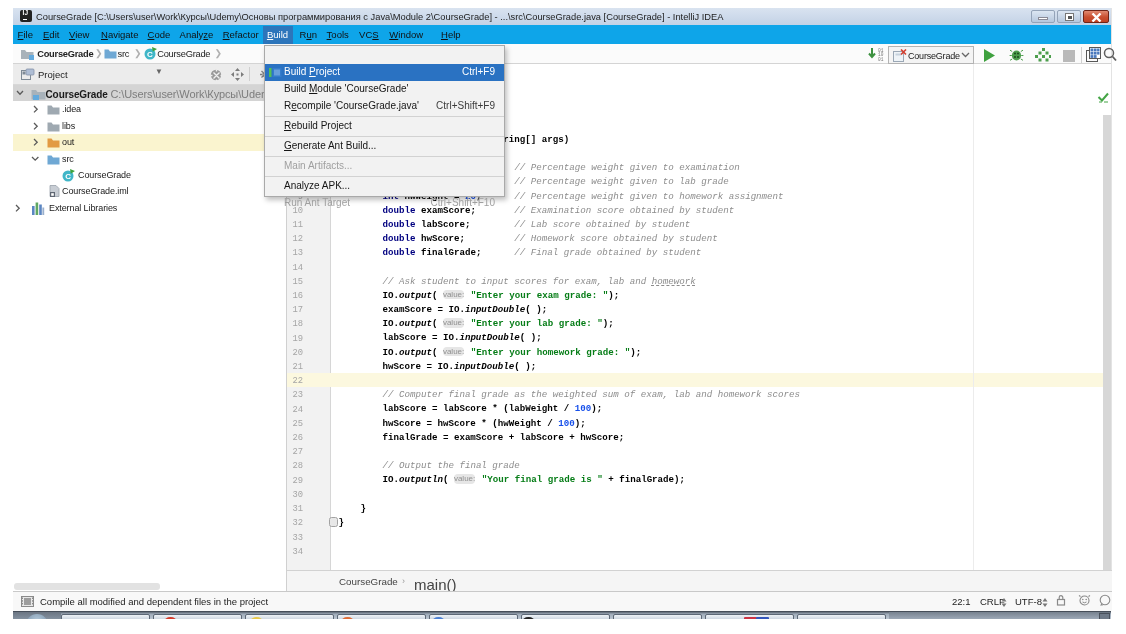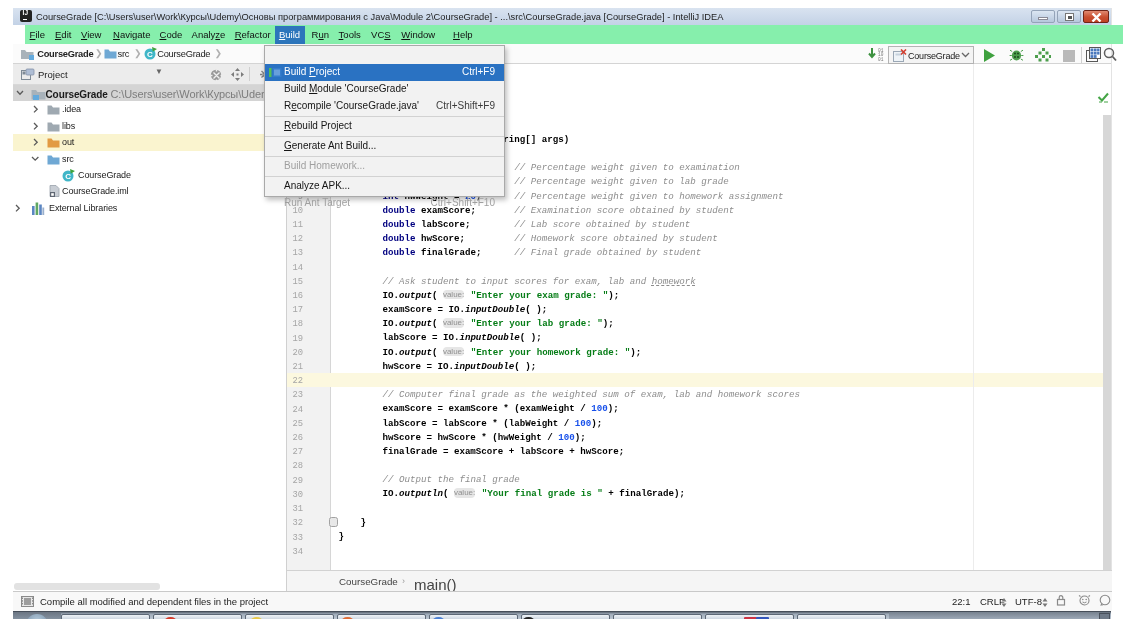--- a/index.html
+++ b/index.html
@@ -15,21 +15,21 @@
 #ijicon span { position:absolute; left:2.5px; top:-1.5px; font-size:6.5px; font-weight:bold; color:#fff; letter-spacing:0.3px;}
 #ijicon i { position:absolute; left:2.5px; bottom:1.8px; width:4.5px; height:1.3px; background:#fff;}
 .wbtn { position:absolute; top:2px; height:13px; border-radius:2px; }
 #btnmin { left:1018px; width:24px; background:linear-gradient(180deg,#dce6f2,#b6c7dd); border:1px solid #94a3b8;}
 #btnmax { left:1044px; width:24px; background:linear-gradient(180deg,#dce6f2,#b6c7dd); border:1px solid #94a3b8;}
 #btncls { left:1070px; width:26px; background:linear-gradient(180deg,#e08a72,#c94f30 55%,#bf4124); border:1px solid #6e2417;}
 #btnmin i { position:absolute; left:6px; top:6px; width:10px; height:3px; background:#fff; border:1px solid #8a8a96;}
 #btnmax i { position:absolute; left:7px; top:2px; width:9px; height:8px; background:#fff; border:1px solid #777;}
 #btnmax i b{ position:absolute; left:1.5px; top:2px; width:4px; height:3px; background:#555;}
 
-#menubar { position:absolute; left:0; top:17px; width:100%; height:19px; background:#86efac; font-size:9.5px; color:#111;margin-left:12px; }
+#menubar { position:absolute; left:0; top:17px; width:100%; height:19px; background:#0ea5e9; font-size:9.5px; color:#111; }
 #menubar span.mi { position:absolute; top:4px; }
 #menubar u { text-decoration:underline; }
 #mBuild { position:absolute; left:249.5px; top:1px; width:30px; height:18px; background:#2c75bb; color:#fff; text-align:center; padding-top:3px; font-size:9.5px;}
 
 #navbar { position:absolute; left:0; top:36px; width:100%; height:20px; background:#fbfbfb; border-bottom:1px solid #d4d4d4; }
 .crumb { position:absolute; top:5px; font-size:9.3px; letter-spacing:-0.25px; color:#222; white-space:nowrap; }
 .chev { position:absolute; top:4px; color:#b0b0b0; font-size:9px; }
 
 #pphead { position:absolute; left:0; top:56px; width:273px; height:21px; background:#ececec; border-bottom:1px solid #d8d8d8;}
 #pptree { position:absolute; left:0; top:77px; width:273px; height:506px; background:#fff; overflow:hidden;}
@@ -242,21 +242,20 @@
 <div></div>
 <div>        <span class="c">// Ask student to input scores for exam, lab and <u style="text-decoration-style:dashed">homework</u></span></div>
 <div>        IO.<span class="m">output</span>( <span class="hint">value:</span> <span class="s">"Enter your exam grade: "</span>);</div>
 <div>        examScore = IO.<span class="m">inputDouble</span>( );</div>
 <div>        IO.<span class="m">output</span>( <span class="hint">value:</span> <span class="s">"Enter your lab grade: "</span>);</div>
 <div>        labScore = IO.<span class="m">inputDouble</span>( );</div>
 <div>        IO.<span class="m">output</span>( <span class="hint">value:</span> <span class="s">"Enter your homework grade: "</span>);</div>
 <div>        hwScore = IO.<span class="m">inputDouble</span>( );</div>
 <div></div>
 <div>        <span class="c">// Computer final grade as the weighted sum of exam, lab and homework scores</span></div>
-<div>        examScore = examScore * (examWeight / <span class="n">100</span>);</div>
 <div>        labScore = labScore * (labWeight / <span class="n">100</span>);</div>
 <div>        hwScore = hwScore * (hwWeight / <span class="n">100</span>);</div>
 <div>        finalGrade = examScore + labScore + hwScore;</div>
 <div></div>
 <div>        <span class="c">// Output the final grade</span></div>
 <div>        IO.<span class="m">outputln</span>( <span class="hint">value:</span> <span class="s">"Your final grade is "</span> + finalGrade);</div>
 <div></div>
 <div>    }</div>
 <div>}</div>
 <div></div>
@@ -380,21 +379,21 @@
           <rect x="3.5" y="1" width="9" height="9" fill="#3d85d6" opacity="0.55"></rect>
           <rect x="5" y="2.5" width="6" height="6" fill="#74a8e0" opacity="0.8"></rect>
         </svg>Build <u>P</u>roject<span class="sc">Ctrl+F9</span></div>
   <div class="prow">Build <u>M</u>odule 'CourseGrade'</div>
   <div class="prow">R<u>e</u>compile 'CourseGrade.java'<span class="sc">Ctrl+Shift+F9</span></div>
   <div class="psep"></div>
   <div class="prow"><u>R</u>ebuild Project</div>
   <div class="psep"></div>
   <div class="prow"><u>G</u>enerate Ant Build...</div>
   <div class="psep"></div>
-  <div class="prow dis">Build Homework...</div>
+  <div class="prow dis">Main Artifacts...</div>
   <div class="psep"></div>
   <div class="prow">Analyze APK...</div>
   <div class="prow dis">Run Ant Target<span class="sc" style="color:#9f9f9f">Ctrl+Shift+F10</span></div>
 </div>
 
 <div id="taskbar" class="abs" style="left:13px;top:611px;width:1098px;height:8px;background:linear-gradient(180deg,#5c6672,#9fabb9 30%,#bcc6d2);border-top:1px solid #454d58;overflow:hidden">
   <div class="abs" style="left:0;top:0;width:48px;height:8px;background:linear-gradient(180deg,#6b7582,#8794a3)"></div>
   <div class="abs" style="left:13px;top:2px;width:22px;height:22px;border-radius:50%;background:radial-gradient(circle at 50% 35%,#b9cede,#8aa2b8 55%,#6b8299)"></div>
   <div class="tbtn" style="left:48px"></div>
   <div class="tbtn" style="left:140px">

